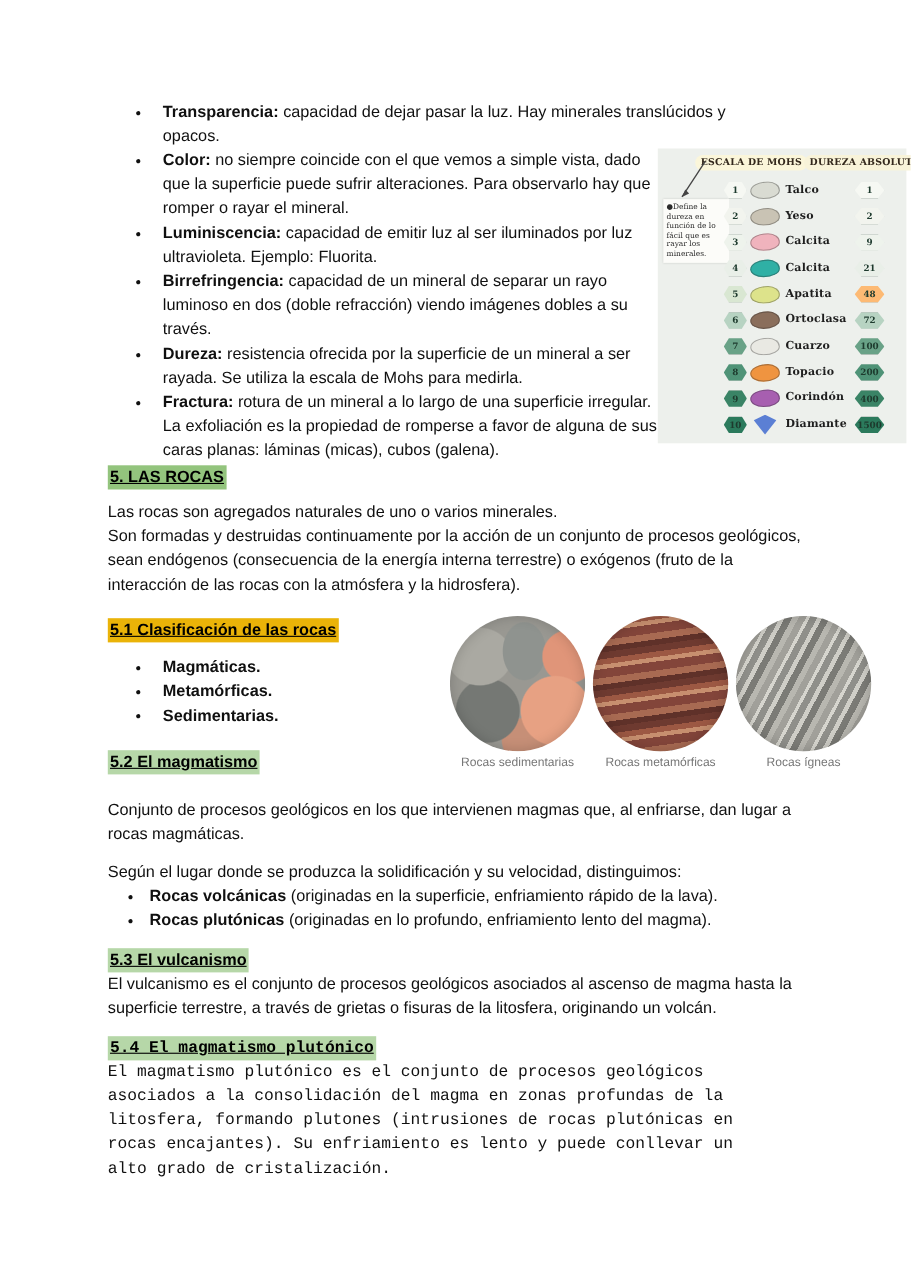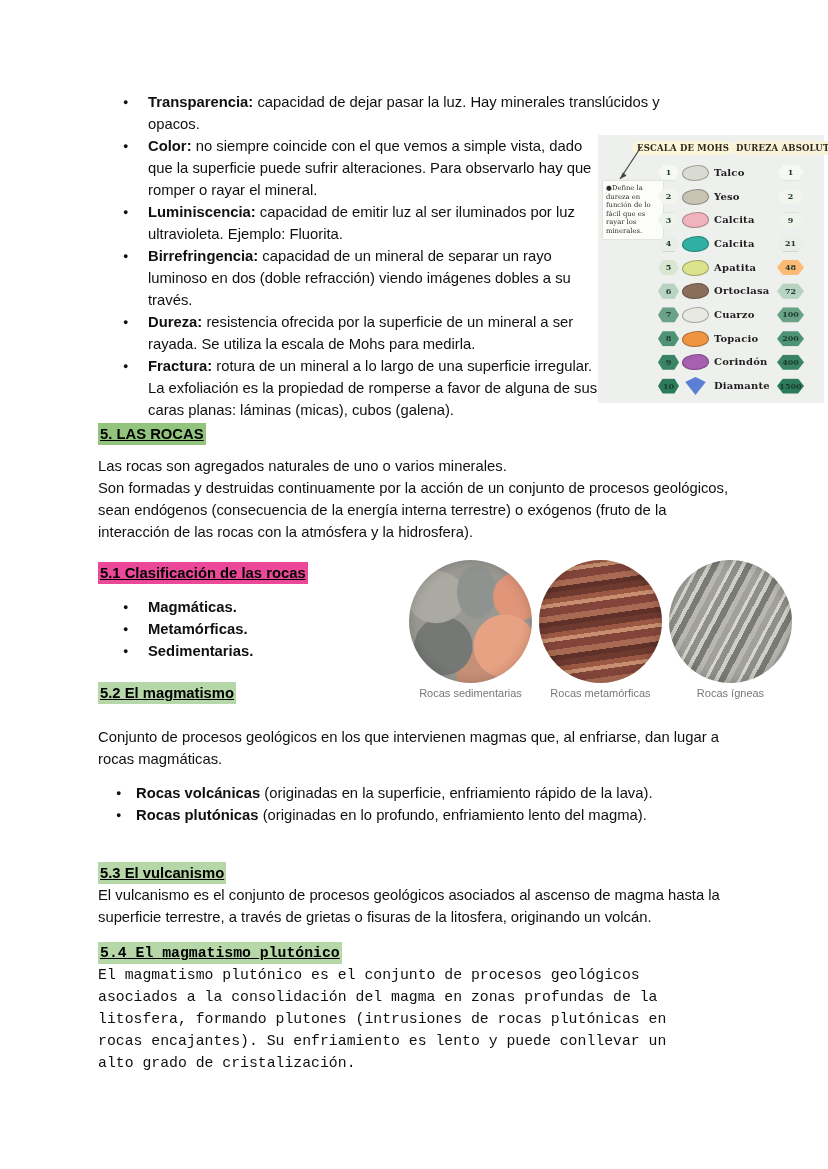--- a/index.html
+++ b/index.html
@@ -196,21 +196,21 @@
 
   <div class="abs" style="left:98px;top:423px;">
     <span class="hl" style="background-color: rgb(147, 196, 125);">5. LAS ROCAS</span>
   </div>
   <div class="abs" style="left:98px;top:455px;width:632px;">
     <p class="doc">Las rocas son agregados naturales de uno o varios minerales.</p>
     <p class="doc">Son formadas y destruidas continuamente por la acción de un conjunto de procesos geológicos, sean endógenos (consecuencia de la energía interna terrestre) o exógenos (fruto de la interacción de las rocas con la atmósfera y la hidrosfera).</p>
   </div>
 
   <div class="abs" style="left:98px;top:562px;">
-    <span class="hl" style="background-color: #ec4899;">5.1 Clasificación de las rocas</span>
+    <span class="hl" style="background-color: #eab308;">5.1 Clasificación de las rocas</span>
   </div>
   <div class="abs" style="left:98px;top:596px;">
     <ul class="doclist list-a bold">
       <li>Magmáticas.</li>
       <li>Metamórficas.</li>
       <li>Sedimentarias.</li>
     </ul>
   </div>
 
   <div class="abs rocks">
@@ -228,20 +228,21 @@
     </div>
   </div>
 
   <div class="abs" style="left:98px;top:682px;">
     <span class="hl" style="background-color: rgb(182, 215, 168);">5.2 El magmatismo</span>
   </div>
   <div class="abs" style="left:98px;top:726px;width:622px;">
     <p class="doc">Conjunto de procesos geológicos en los que intervienen magmas que, al enfriarse, dan lugar a rocas magmáticas.</p>
   </div>
   <div class="abs" style="left:98px;top:782px;width:660px;">
+    <p class="doc">Según el lugar donde se produzca la solidificación y su velocidad, distinguimos:</p>
     <ul class="doclist list-b">
       <li><b>Rocas volcánicas</b><span> (originadas en la superficie, enfriamiento rápido de la lava).</span></li>
       <li><b>Rocas plutónicas</b><span> (originadas en lo profundo, enfriamiento lento del magma).</span></li>
     </ul>
   </div>
 
   <div class="abs" style="left:98px;top:862px;width:652px;">
     <div><span class="hl" style="background-color: rgb(182, 215, 168);">5.3 El vulcanismo</span></div>
     <p class="doc">El vulcanismo es el conjunto de procesos geológicos asociados al ascenso de magma hasta la superficie terrestre, a través de grietas o fisuras de la litosfera, originando un volcán.</p>
   </div>

